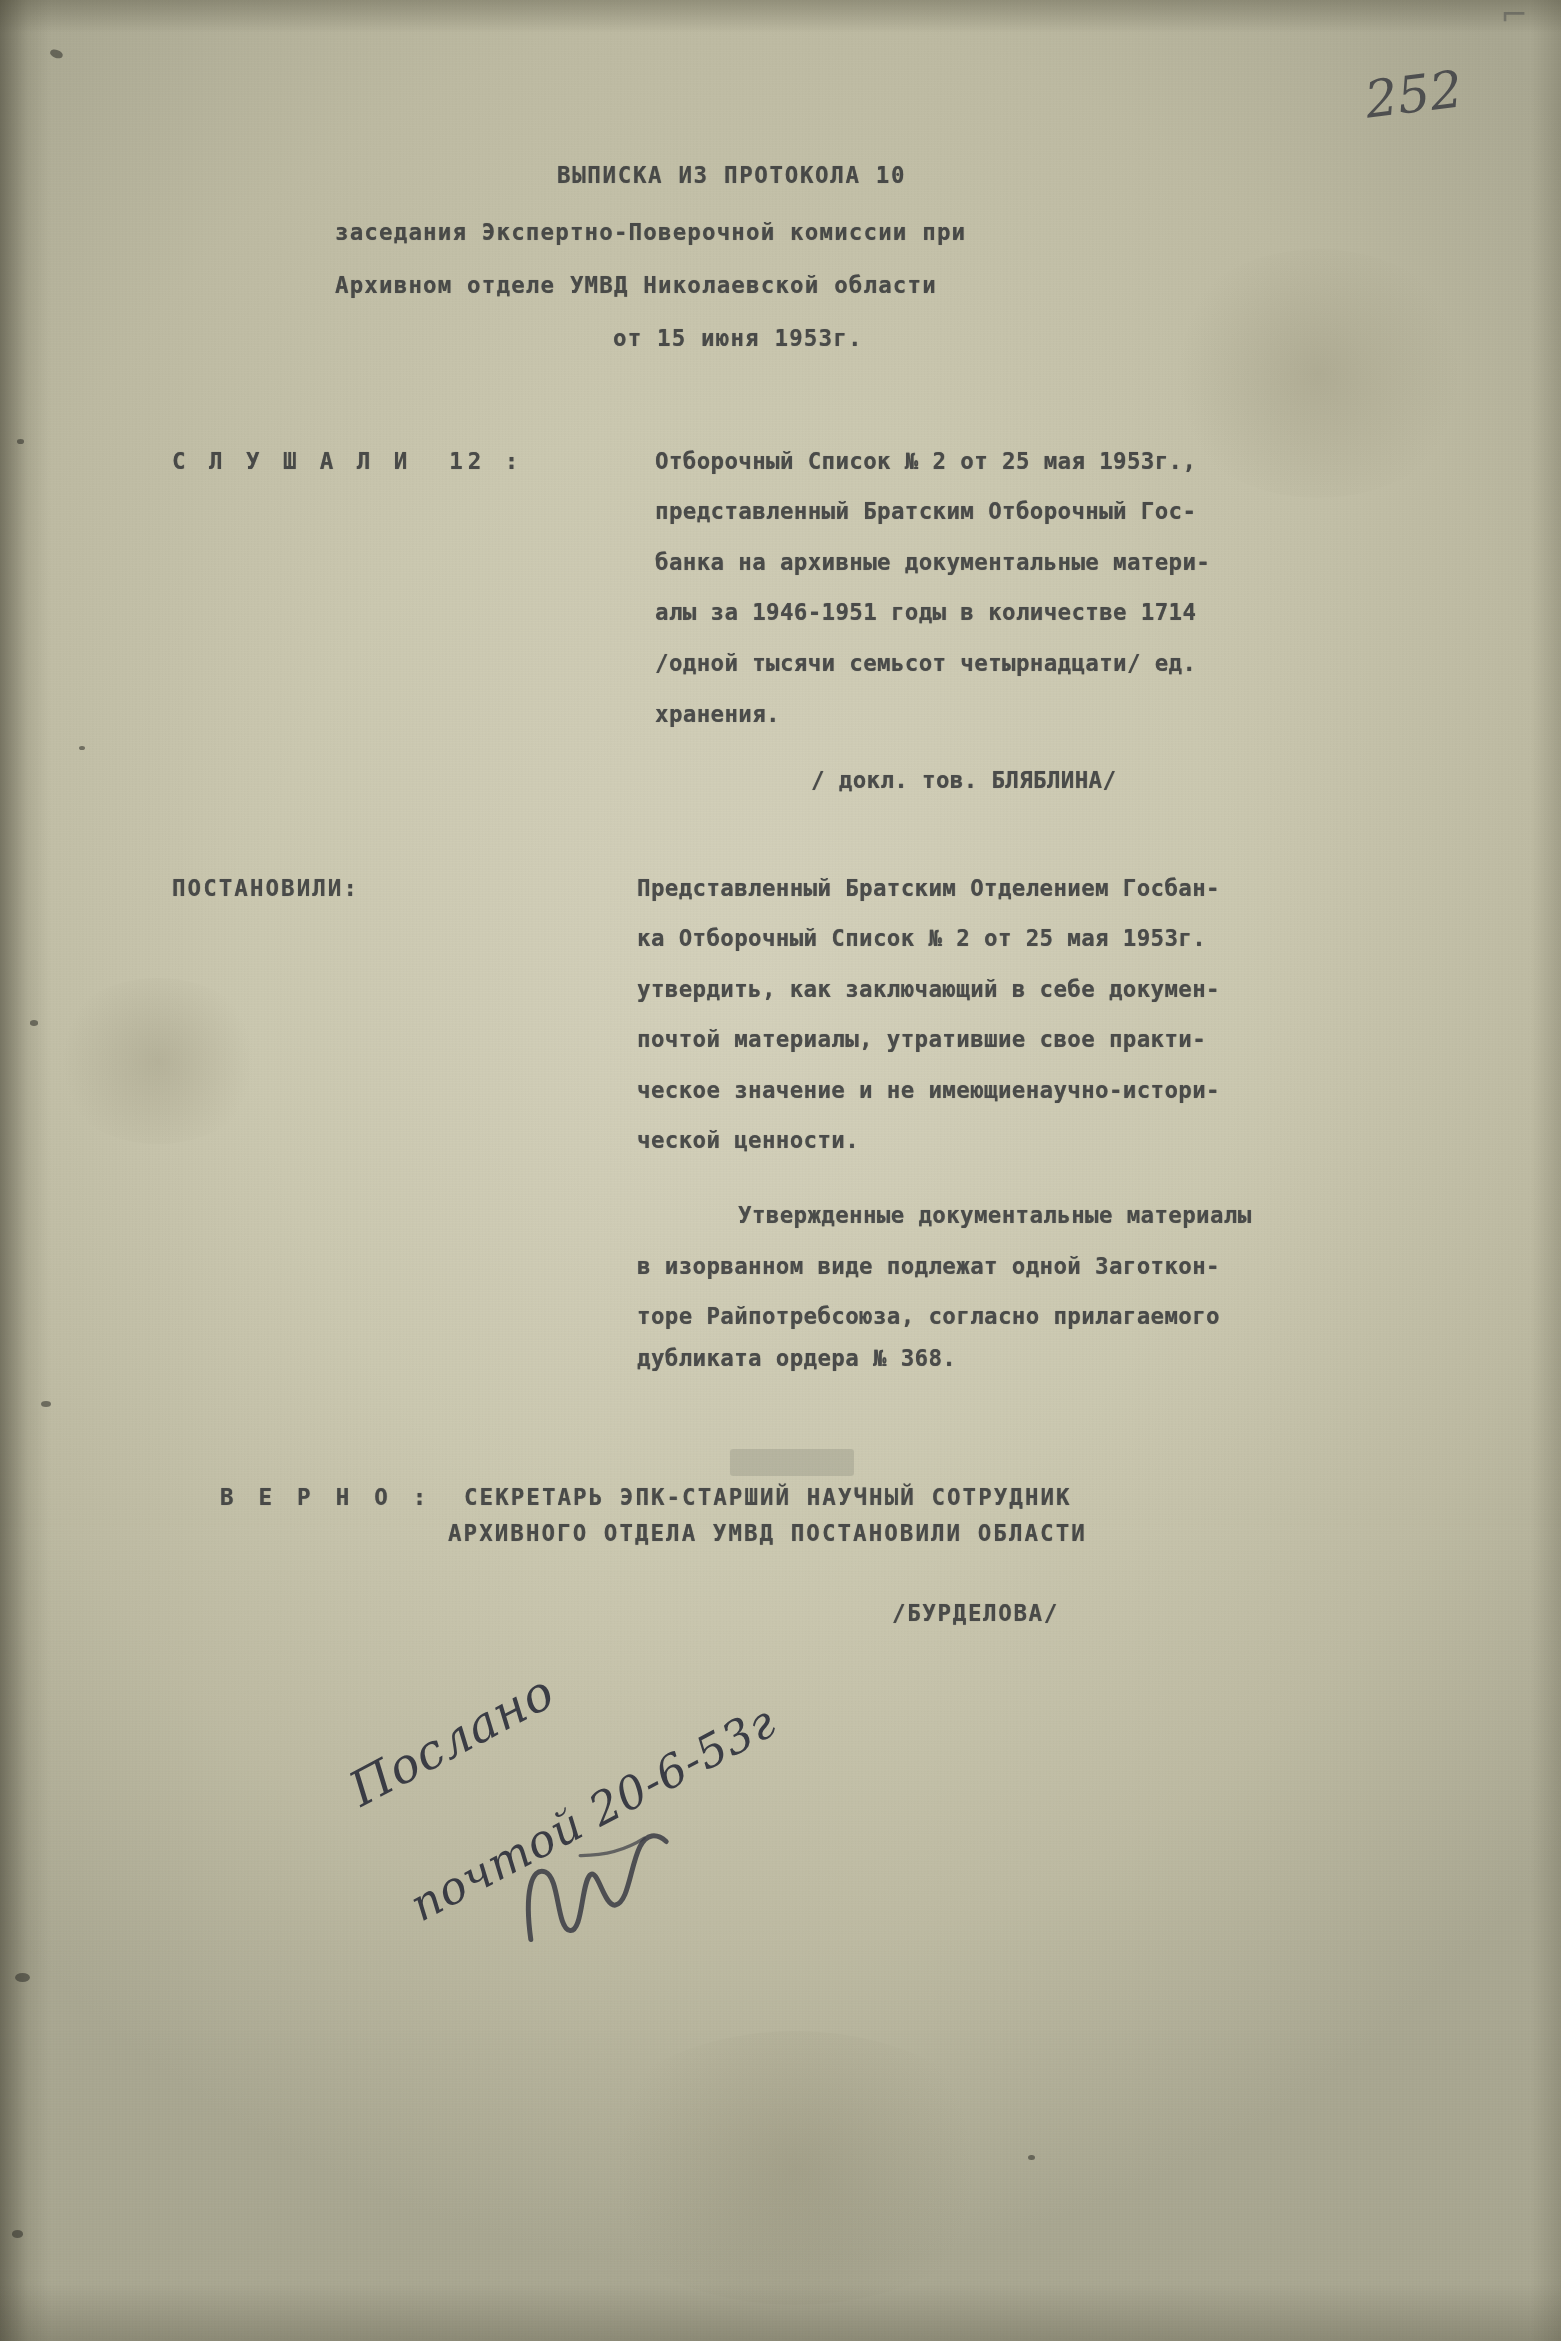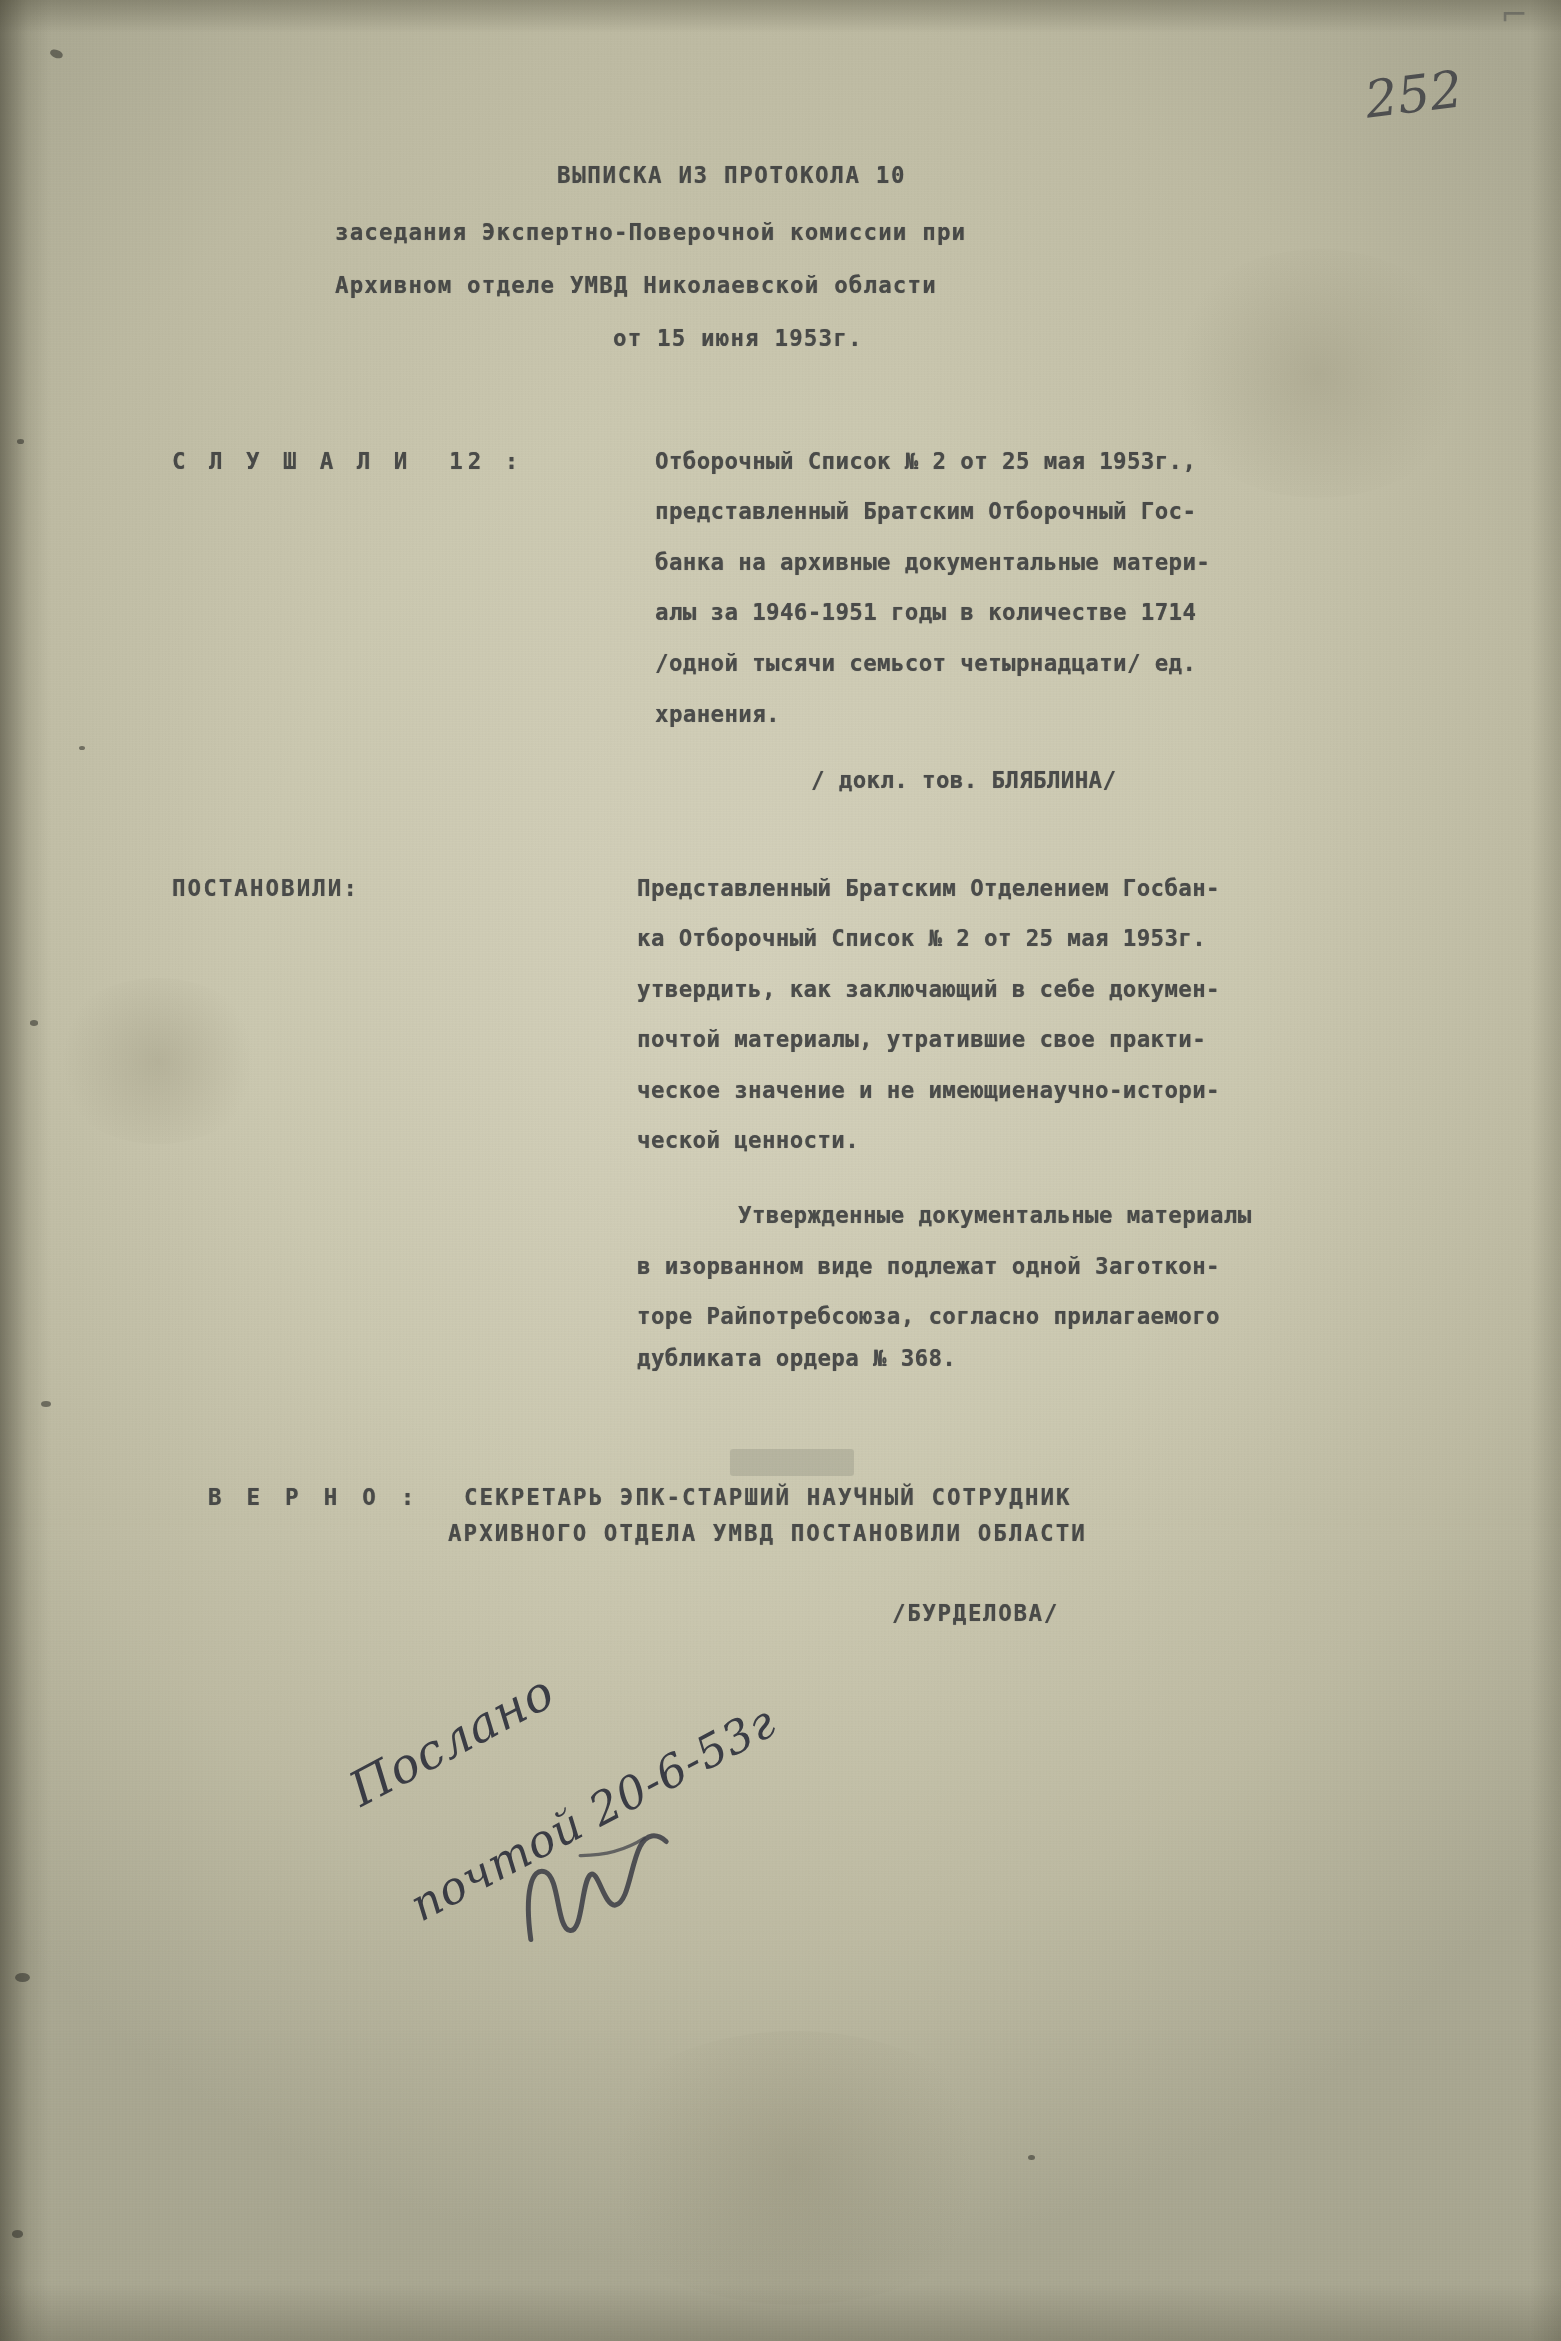--- a/index.html
+++ b/index.html
@@ -191,21 +191,21 @@
     <div class="typed body-line" style="left:637px;top:1077px;">ческое значение и не имеющиенаучно-истори-</div>
     <div class="typed body-line" style="left:637px;top:1127px;">ческой ценности.</div>
 
     <div class="typed body-line" style="left:738px;top:1202px;">Утвержденные документальные материалы</div>
     <div class="typed body-line" style="left:637px;top:1253px;">в изорванном виде подлежат одной Заготкон-</div>
     <div class="typed body-line" style="left:637px;top:1303px;">торе Райпотребсоюза, согласно прилагаемого</div>
     <div class="typed body-line" style="left:637px;top:1345px;text-align:center;">дубликата ордера № 368.</div>
   </div>
 
   <div>
-    <div class="typed body-line" style="left:208px;top:1484px;letter-spacing:5.8px;">В Е Р Н О :</div>
+    <div class="typed body-line" style="left:220px;top:1484px;letter-spacing:5.8px;">В Е Р Н О :</div>
     <div class="typed body-line" style="left:464px;top:1484px;letter-spacing:2.1px;">СЕКРЕТАРЬ ЭПК-СТАРШИЙ НАУЧНЫЙ СОТРУДНИК</div>
     <div class="typed body-line" style="left:448px;top:1520px;letter-spacing:2.1px;">АРХИВНОГО ОТДЕЛА УМВД ПОСТАНОВИЛИ ОБЛАСТИ</div>
     <div class="typed body-line" style="left:892px;top:1600px;letter-spacing:1.7px;">/БУРДЕЛОВА/</div>
   </div>
 
   <div class="smudge" style="left:730px;top:1449px;width:124px;height:26.5px;"></div>
 
   <div>
     <div class="handwriting hw1">Послано</div>
     <div class="handwriting hw2">почтой 20-6-53г</div>

